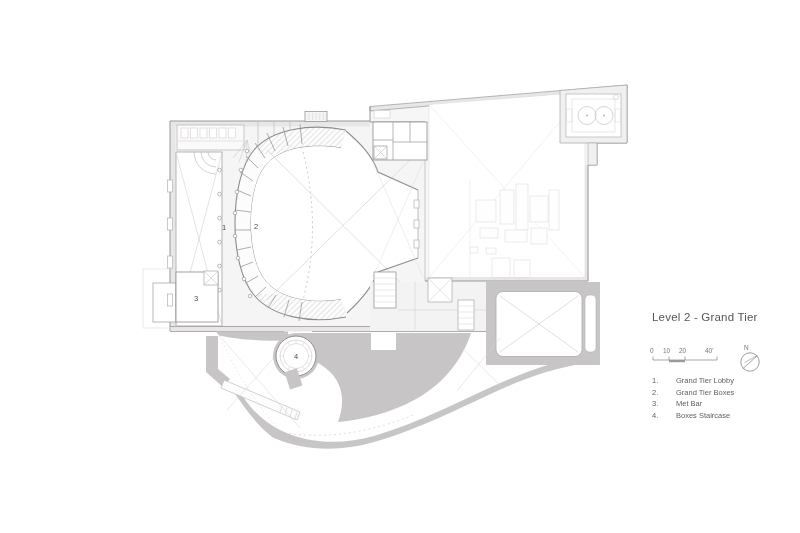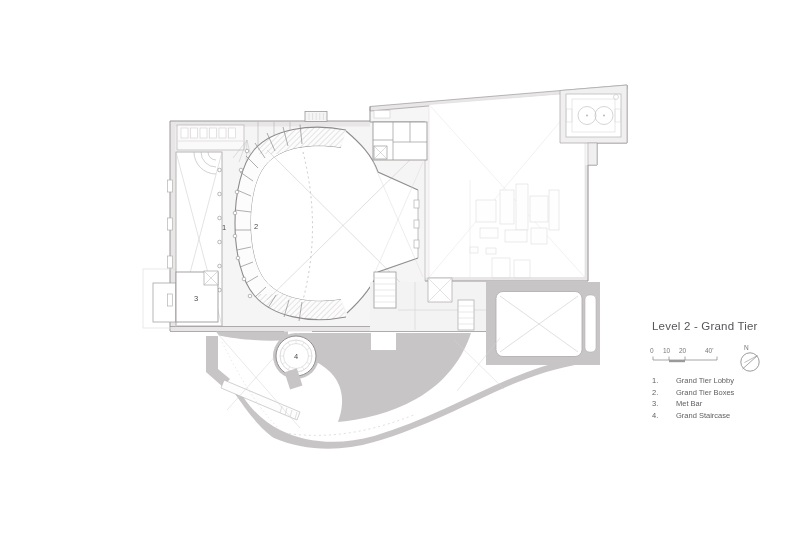--- a/index.html
+++ b/index.html
@@ -1,19 +1,19 @@
 <!DOCTYPE html>
 <html><head>
 <meta charset="utf-8">
 <style>
   html,body{margin:0;padding:0;background:#fff;}
   #stage-wrap{position:relative;width:800px;height:533px;background:#ffffff;overflow:hidden;
     font-family:"Liberation Sans","DejaVu Sans",sans-serif;}
   #plan-svg{position:absolute;left:0;top:0;width:800px;height:533px;}
-  .panel-title{position:absolute;left:652px;top:320px;font-size:11.5px;letter-spacing:.2px;
+  .panel-title{position:absolute;left:652px;top:311px;font-size:11.5px;letter-spacing:.2px;
     color:#56565a;white-space:nowrap;}
   .scale-num{position:absolute;top:347px;font-size:6.5px;color:#77777a;}
   #scale-svg{position:absolute;left:652px;top:355px;}
   #north-svg{position:absolute;left:735px;top:342px;}
   .legend{position:absolute;left:652px;top:375px;width:130px;}
   .legend-row{display:flex;line-height:11.6px;font-size:7.5px;color:#616164;}
   .legend-num{width:24px;flex:0 0 24px;}
   svg text{font-family:"Liberation Sans","DejaVu Sans",sans-serif;}
 </style>
 </head>
@@ -286,17 +286,17 @@
   <div class="legend-row">
     <span class="legend-num">2.</span>
     <span>Grand Tier Boxes</span>
   </div>
   <div class="legend-row">
     <span class="legend-num">3.</span>
     <span>Met Bar</span>
   </div>
   <div class="legend-row">
     <span class="legend-num">4.</span>
-    <span>Grand Staircase</span>
+    <span>Boxes Staircase</span>
   </div>
 </div>
 
 </div>
 
 </body></html>

